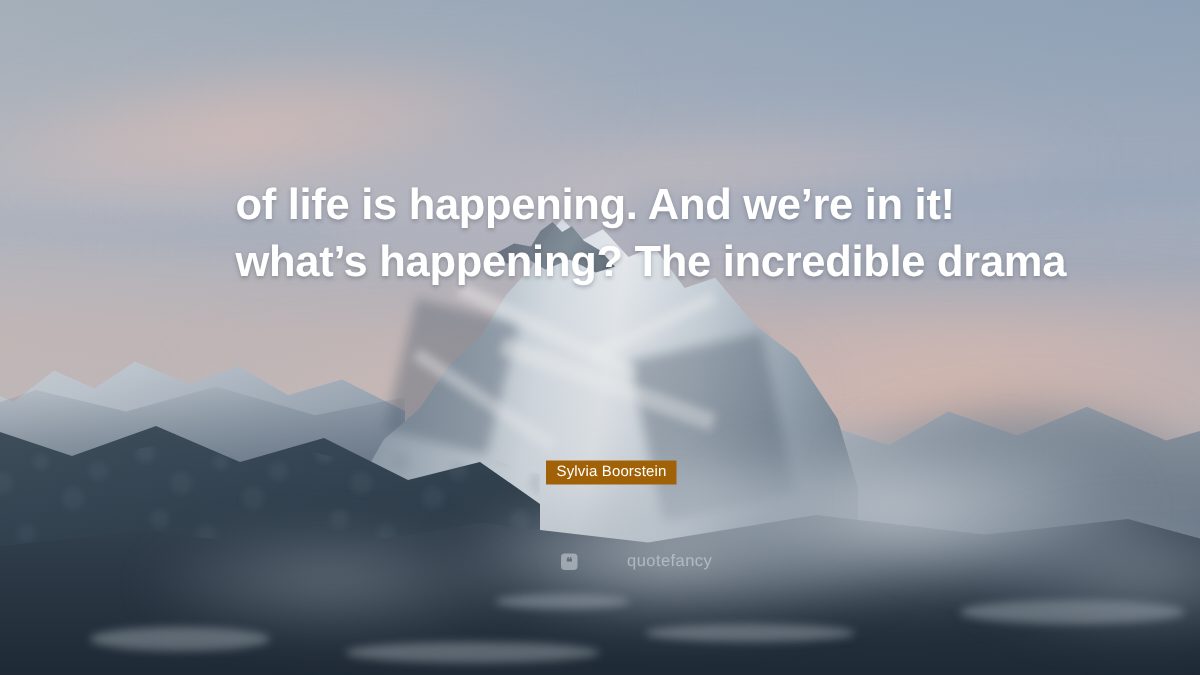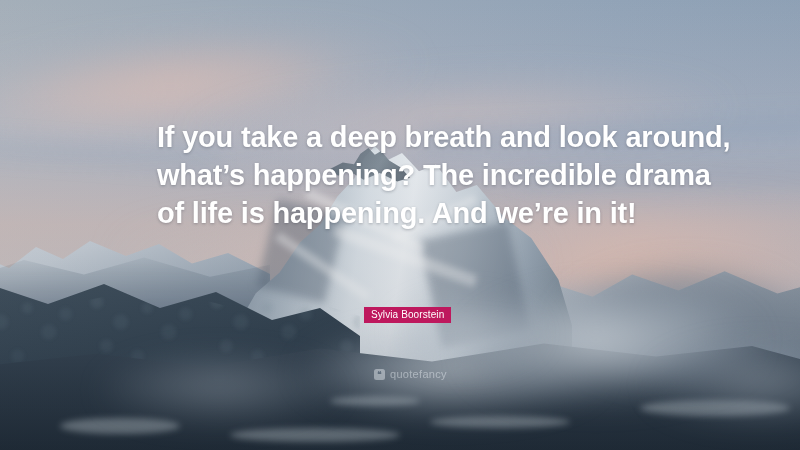--- a/index.html
+++ b/index.html
@@ -311,21 +311,21 @@
 
   
   .author-badge {
     position: absolute;
     left: 364px;
     top: 307px;
     height: 16px;
     padding: 0 7px;
     display: flex;
     align-items: center;
-    background: #be185d;
+    background: #a16207;
     color: #ffffff;
     font-size: 10px;
     line-height: 1;
     letter-spacing: 0.1px;
     white-space: nowrap;
   }
 
   
   .watermark {
     position: absolute;
@@ -346,20 +346,21 @@
     font-size: 8px;
     line-height: 1;
     color: #5a6b7c;
     font-weight: 700;
   }
   .wm-text {
     color: #e9eef3;
     font-size: 11px;
     line-height: 1;
     letter-spacing: 0.3px;
+    margin-left: 28px;
   }
 </style>
 </head>
 <body>
 
 <div id="quote-card">
 
   <div class="photo">
     <div class="sky"></div>
     <div class="cloud-warm-a"></div>
@@ -398,23 +399,22 @@
     <div class="cloudbank cb4"></div>
     <div class="cloudbank cb2"></div>
     <div class="cloudbank cb1"></div>
     <div class="cloudbank cb6"></div>
     <div class="cloudbank cb5"></div>
 
     <div class="scrim"></div>
   </div>
 
   <div class="quote-block">
-    <div class="quote-line">If you take a deep breath and look around,</div>
+    <div class="quote-line">of life is happening. And we’re in it!</div>
     <div class="quote-line">what’s happening? The incredible drama</div>
-    <div class="quote-line">of life is happening. And we’re in it!</div>
   </div>
 
   <div class="author-badge">
     <span>Sylvia Boorstein</span>
   </div>
 
   <div class="watermark">
     <span class="wm-mark">
       <span>❝</span>
     </span>

